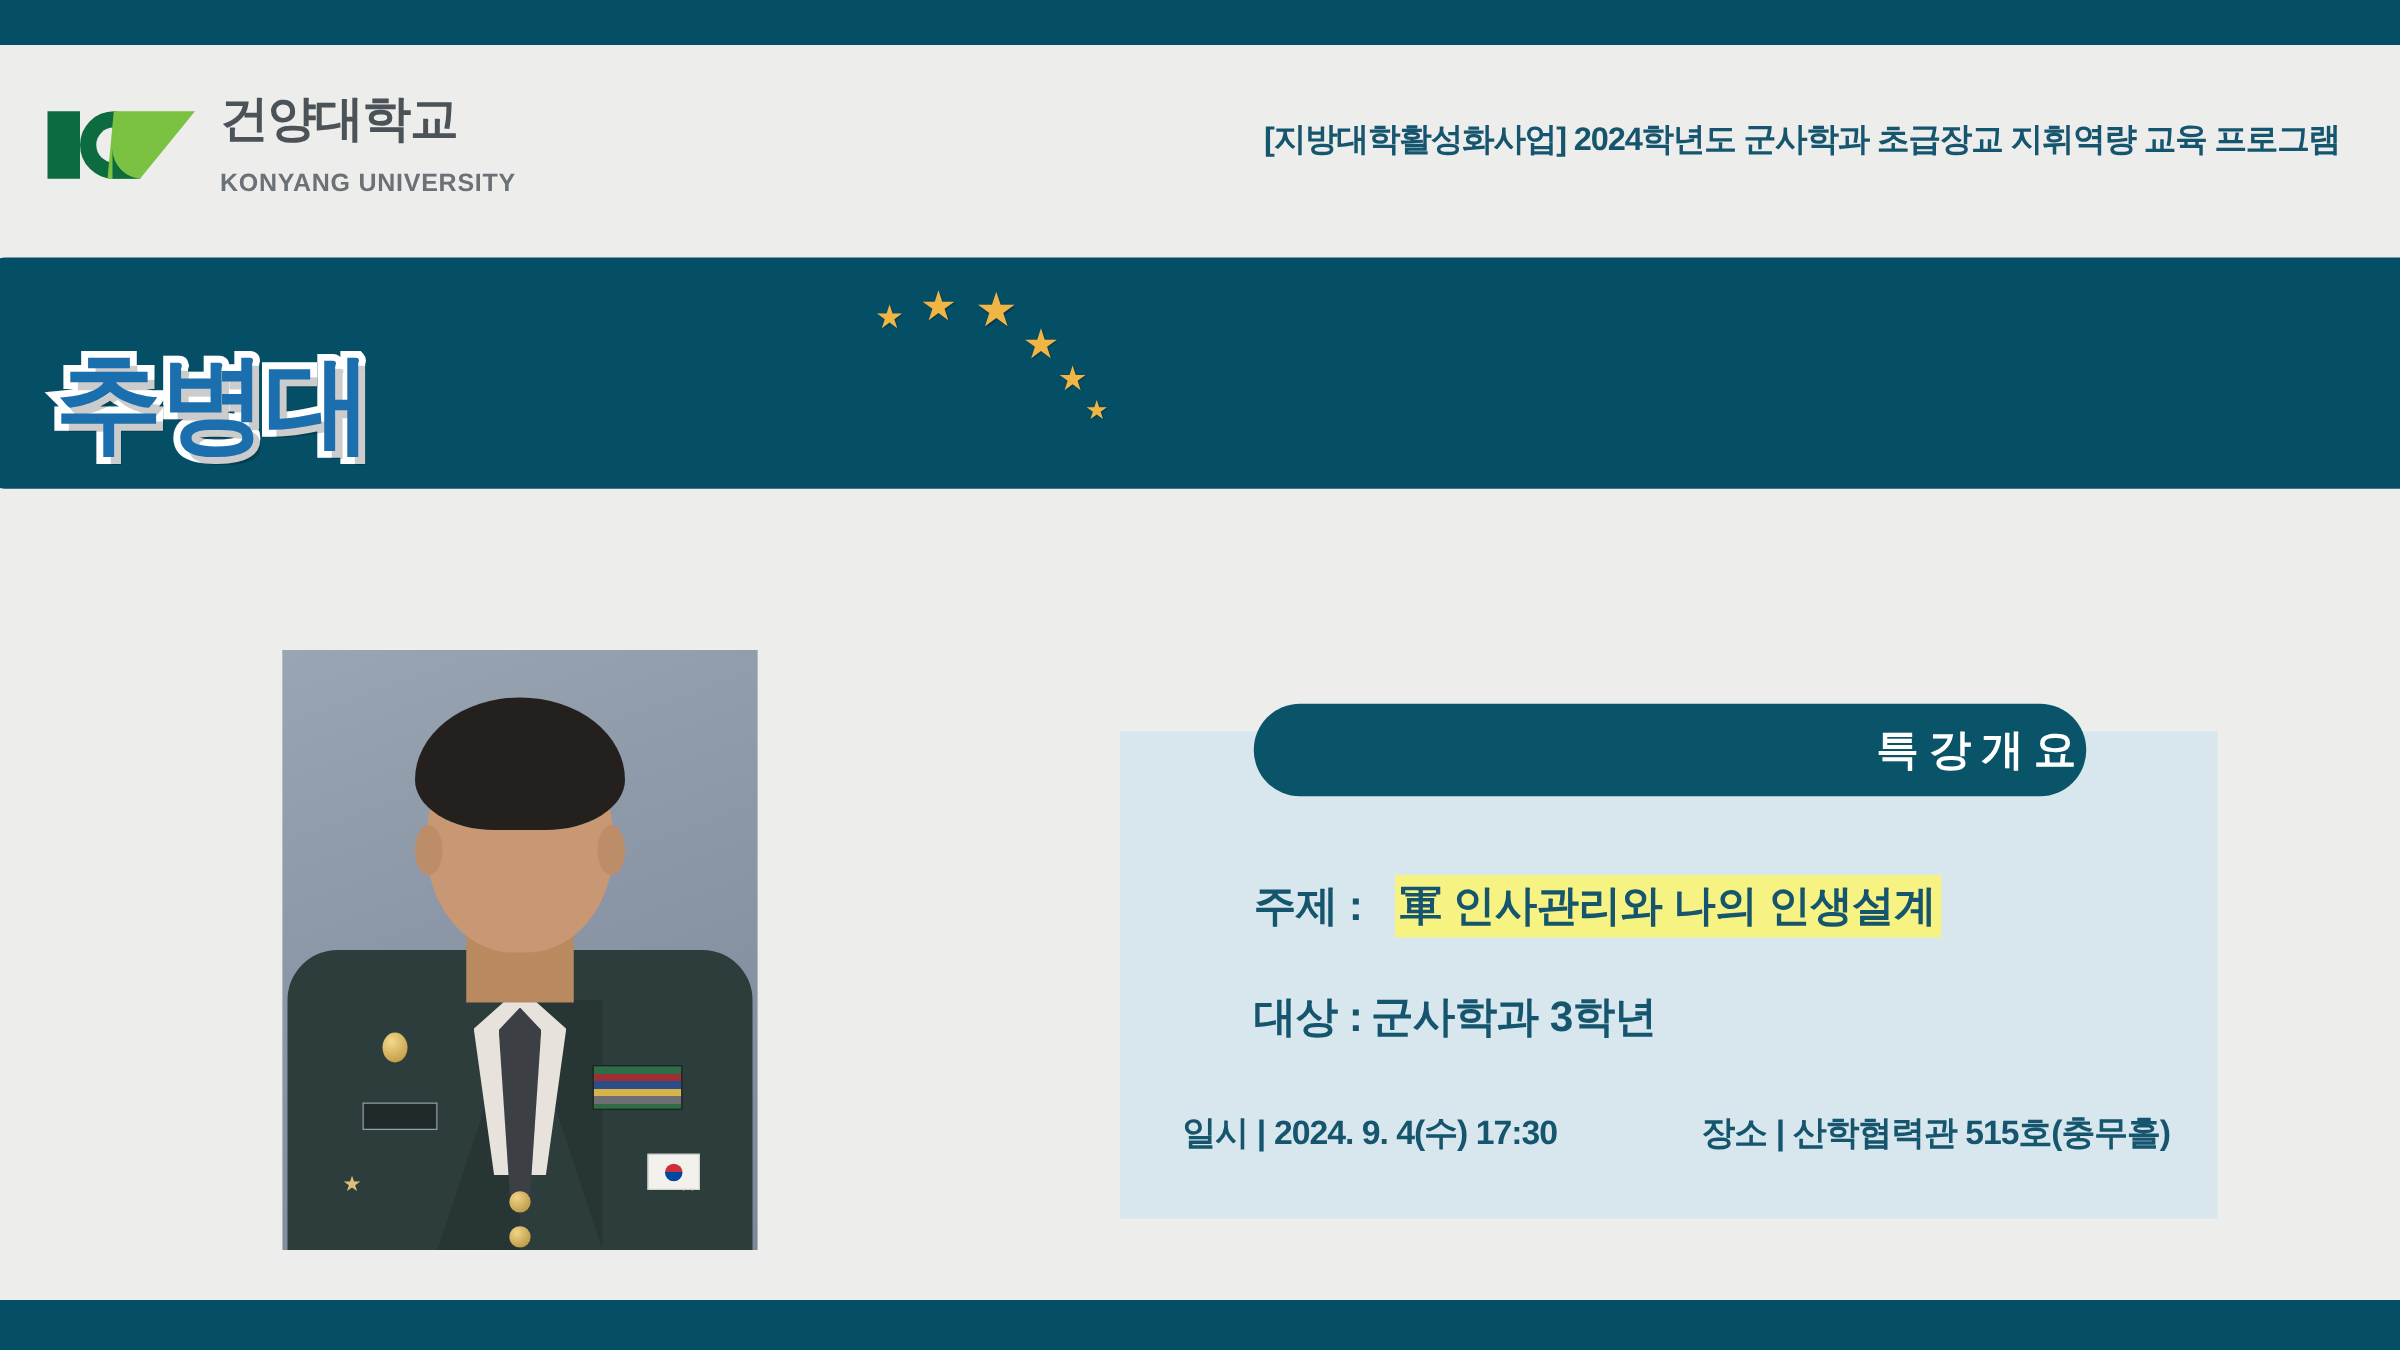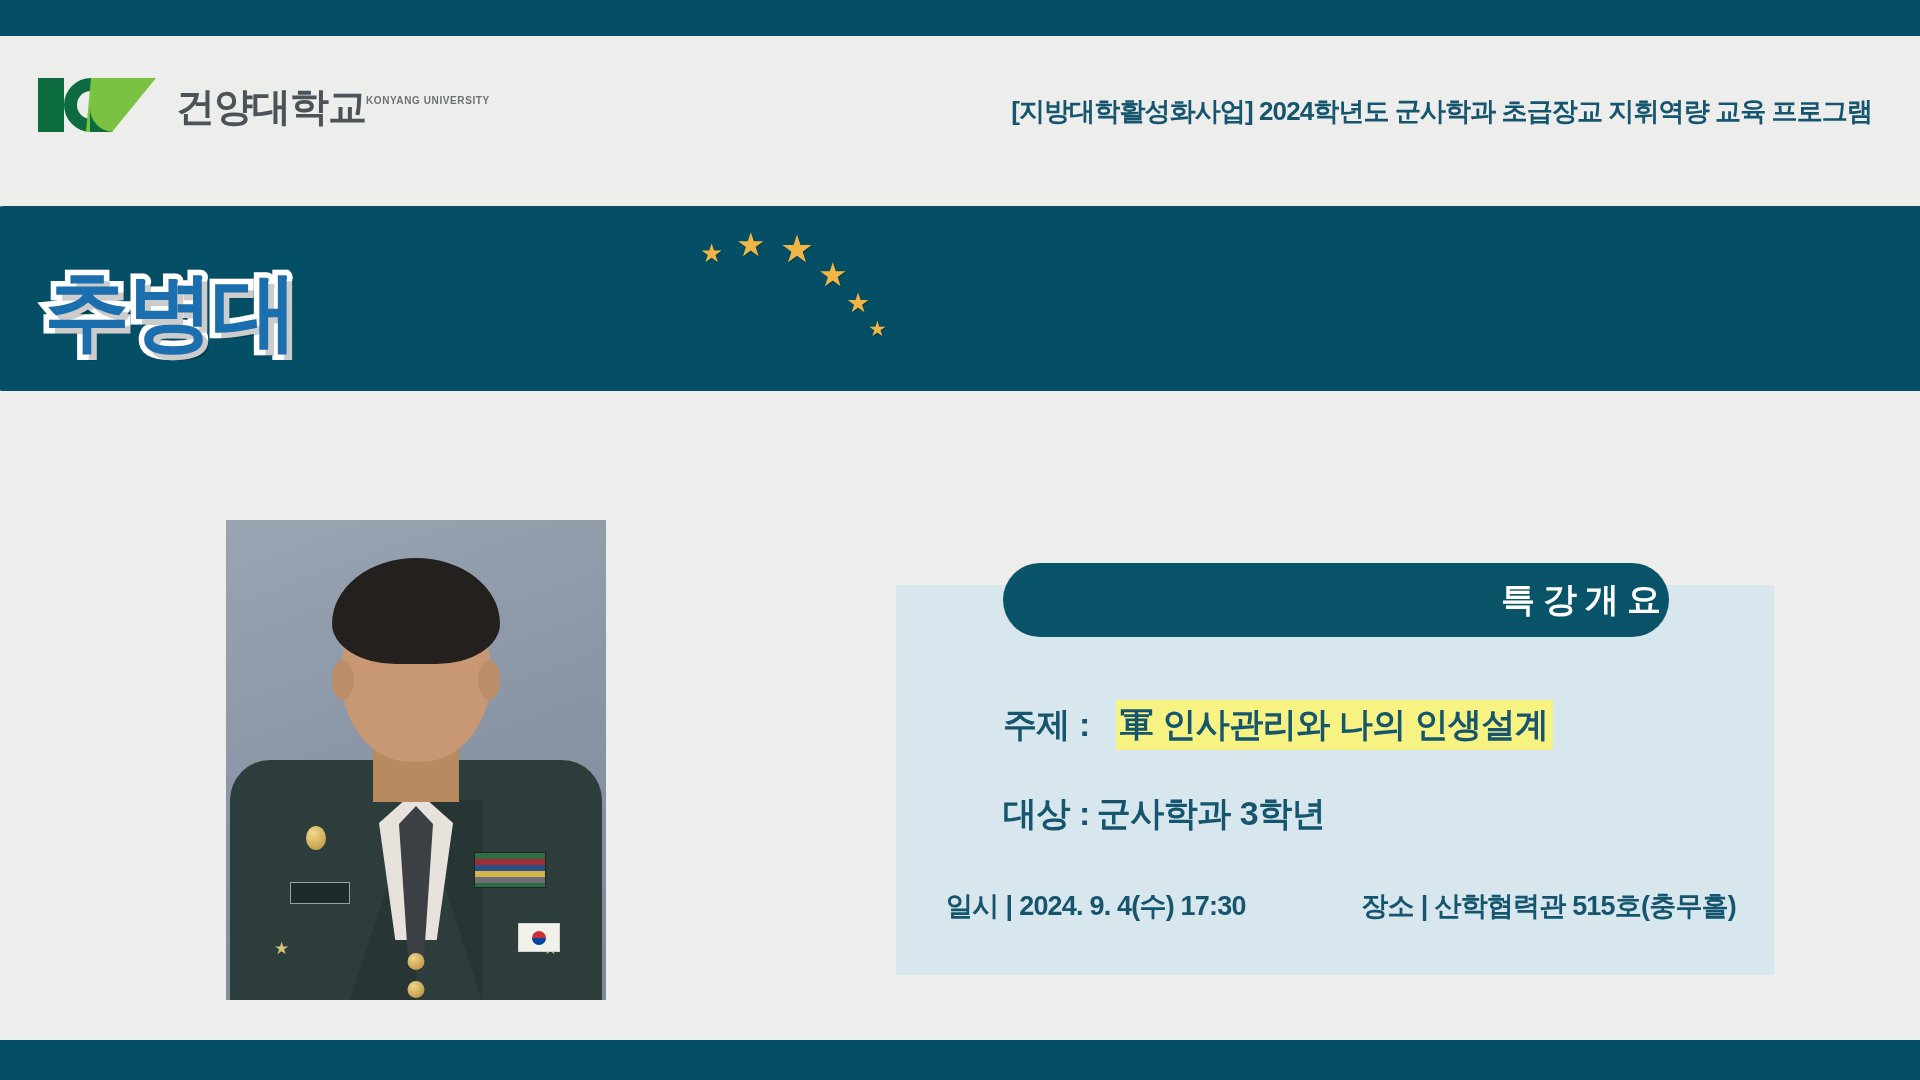--- a/index.html
+++ b/index.html
@@ -54,37 +54,37 @@
     gap: 14px;
   }
   .logo-mark {
     position: relative;
     width: 128px;
     height: 62px;
   }
   .logo-mark svg { display: block; }
   .logo-text {
     display: flex;
-    flex-direction: row;
+    flex-direction: column;
     justify-content: center;
     line-height: 1;
     padding-top: 2px;
   }
   .logo-ko {
     font-size: 39px;
     font-weight: 800;
     color: #4b5358;
     letter-spacing: -1px;
   }
   .logo-en {
-    font-size: 10px;
+    font-size: 20px;
     font-weight: 700;
     color: #6a7277;
     letter-spacing: 0.6px;
-    margin-top: 9px;
+    margin-top: 22px;
   }
 
   
   .program-line {
     position: absolute;
     right: 48px;
     top: 58px;
     font-size: 26px;
     font-weight: 800;
     color: #15556e;
@@ -123,21 +123,21 @@
     letter-spacing: -3px;
     text-shadow: 4px 4px 0 rgba(0,0,0,0.22);
     line-height: 0.95;
   }
   .t-name {
     font-size: 86px;
     font-weight: 900;
     color: #1c6fae;
     letter-spacing: -2px;
     line-height: 0.95;
-    margin: 0 16px 12px 22px;
+    margin: 0 16px 0 22px;
     padding-bottom: 2px;
     -webkit-text-stroke: 11px #ffffff;
     paint-order: stroke fill;
     text-shadow: 6px 6px 0 rgba(0,0,0,0.20);
   }
   .t-rest {
     font-size: 70px;
     font-weight: 900;
     color: #e9eae6;
     letter-spacing: -3.5px;

